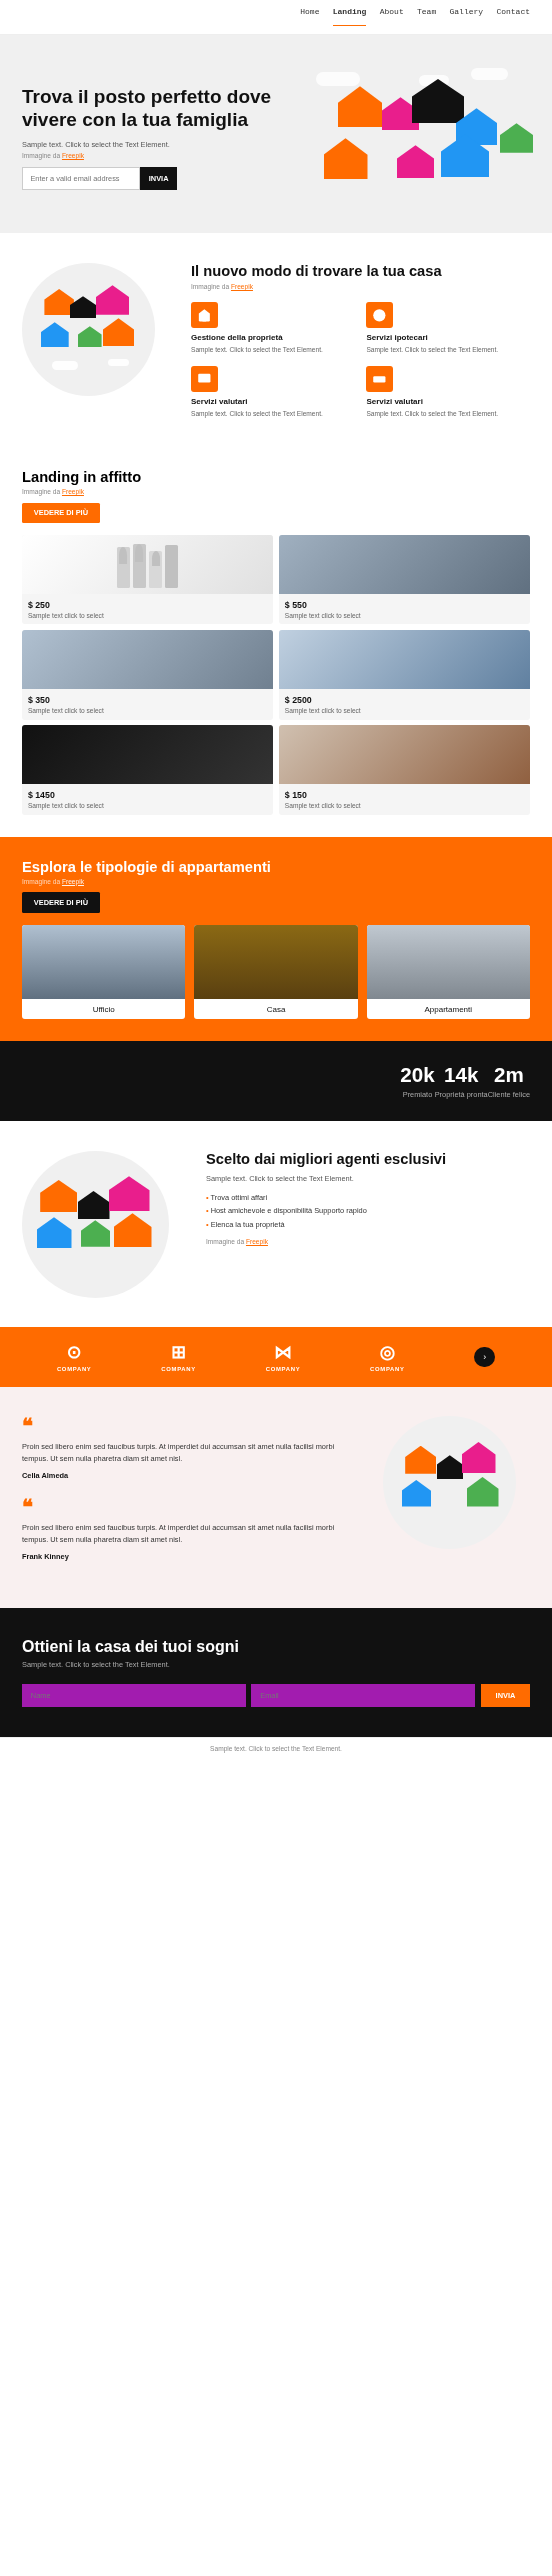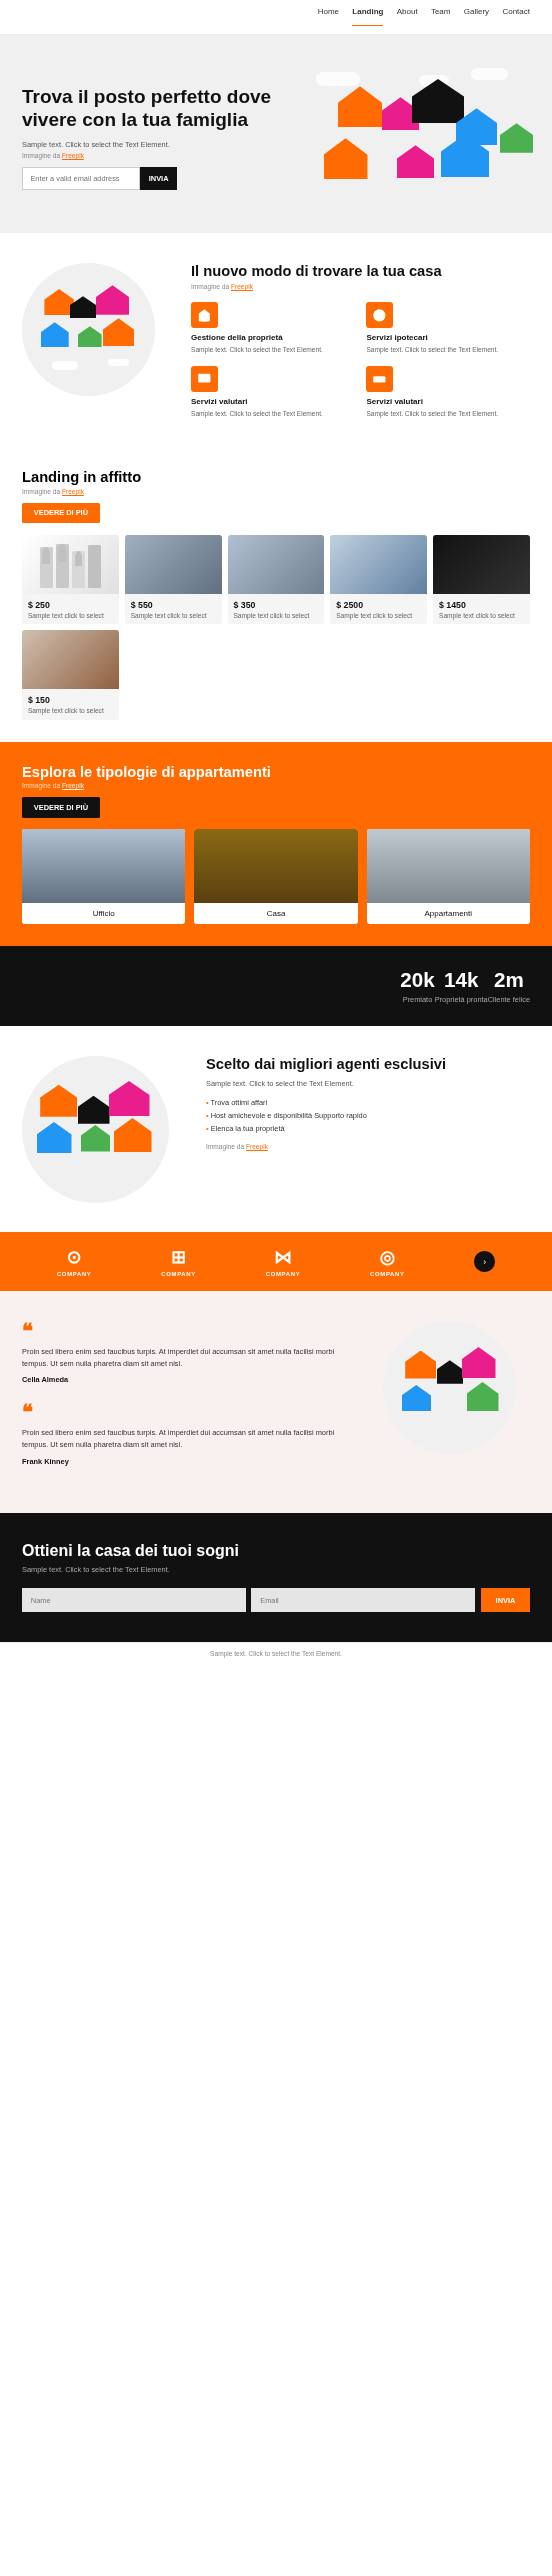--- a/index.html
+++ b/index.html
@@ -1,20 +1,20 @@
 <!DOCTYPE html>
 <html style="font-size:11.8px"><head>
   <meta charset="utf-8">
   <style>
     * { margin: 0; padding: 0; box-sizing: border-box; }
     body { font-family: Arial, sans-serif; width: 552px; overflow-x: hidden; background: #fff; }
 
     
     nav { display: flex; align-items: center; justify-content: space-between; padding: 7.4px 22px; background: #fff; border-bottom: 0.7px solid #eee; }
-    .nav-links { display: flex; gap: 13.3px; }
+    .nav-links { display: flex; gap: 13.3px; font-family: Liberation Mono, monospace; }
     .nav-links a { font-size: 8px; color: #333; text-decoration: none; }
     .nav-links a.active { font-weight: bold; border-bottom: 1.5px solid #ff6b00; padding-bottom: 9px; }
 
     
     .hero { background: #f0f0f0; display: flex; align-items: center; padding: 29.5px 22px 22px; min-height: 162px; position: relative; overflow: hidden; }
     .hero-left { flex: 1; z-index: 2; }
     .hero h1 { font-size: 19px; font-weight: 900; line-height: 1.2; color: #111; margin-bottom: 8.8px; }
     .hero-sub { font-size: 7.4px; color: #555; margin-bottom: 2.9px; }
     .hero-img-credit { font-size: 6.6px; color: #888; margin-bottom: 7.4px; }
     .hero-img-credit a { color: #ff6b00; }
@@ -66,21 +66,21 @@
     .feature-icon svg { width: 14.7px; height: 14.7px; fill: #fff; }
     .feature h4 { font-size: 8px; font-weight: 700; color: #111; margin-bottom: 2.9px; }
     .feature p { font-size: 6.6px; color: #666; line-height: 1.4; }
 
     
     .section3 { padding: 22px 22px; background: #fff; }
     .section3 h2 { font-size: 14.7px; font-weight: 900; margin-bottom: 2.9px; }
     .section3 .img-credit { font-size: 6.6px; color: #888; margin-bottom: 7.4px; }
     .btn-orange { background: #ff6b00; color: #fff; border: none; padding: 5.9px 11.8px; font-size: 7.4px; font-weight: bold; cursor: pointer; border-radius: 1.5px; margin-bottom: 11.8px; display: inline-block; }
 
-    .property-grid { display: grid; grid-template-columns: 1fr 1fr 1fr 1fr 1fr; gap: 5.9px; }
+    .property-grid { display: grid; grid-template-columns: 1fr 1fr; gap: 5.9px; }
     .property-card { background: #f5f5f5; border-radius: 2.9px; overflow: hidden; cursor: pointer; }
     .property-img { height: 59px; background: #ccc; overflow: hidden; }
     .prop-img-1 { background: linear-gradient(135deg, #fff 0%, #e0e0e0 100%); display: flex; align-items: center; justify-content: center; }
     .prop-img-2 { background: linear-gradient(135deg, #a0b0c0 0%, #607080 100%); }
     .prop-img-3 { background: linear-gradient(135deg, #b0c0d0 0%, #708090 100%); }
     .prop-img-4 { background: linear-gradient(135deg, #c0d0e0 0%, #6080a0 100%); }
     .prop-img-5 { background: linear-gradient(135deg, #111 0%, #333 100%); }
     .prop-img-6 { background: linear-gradient(135deg, #d0c0b0 0%, #906040 100%); }
     .property-info { padding: 5.9px; }
     .property-info .price { font-size: 8.8px; font-weight: 700; color: #111; }
@@ -139,21 +139,21 @@
     .testimonial p { font-size: 7.4px; color: #333; line-height: 1.6; margin-bottom: 5.9px; }
     .testimonial-author { font-size: 7.4px; font-weight: 700; color: #111; }
     .testimonial-right { flex: 0 0 147px; }
     .agent-img-circle { width: 133px; height: 133px; border-radius: 50%; background: #f0f0f0; overflow: hidden; display: flex; align-items: center; justify-content: center; }
 
     
     .section9 { background: #111; padding: 29.5px 22px; }
     .section9 h2 { font-size: 16px; font-weight: 900; color: #fff; margin-bottom: 4.4px; }
     .section9 .sub { font-size: 7.4px; color: #aaa; margin-bottom: 14.7px; }
     .cta-form { display: flex; gap: 5.9px; }
-    .cta-form input { flex: 1; padding: 7.4px 8.8px; font-size: 7.4px; border: none; outline: none; background: #e5e5e5; }
+    .cta-form input { flex: 1; padding: 7.4px 8.8px; font-size: 7.4px; border: none; outline: none; background: #a21caf; }
     .cta-form button { background: #ff6b00; color: #fff; border: none; padding: 7.4px 14.7px; font-size: 7.4px; font-weight: bold; cursor: pointer; }
 
     
     footer { background: #fff; padding: 7.4px 22px; text-align: center; border-top: 0.7px solid #eee; }
     footer p { font-size: 6.6px; color: #888; }
   </style>
 </head>
 <body>
 
 <nav>

